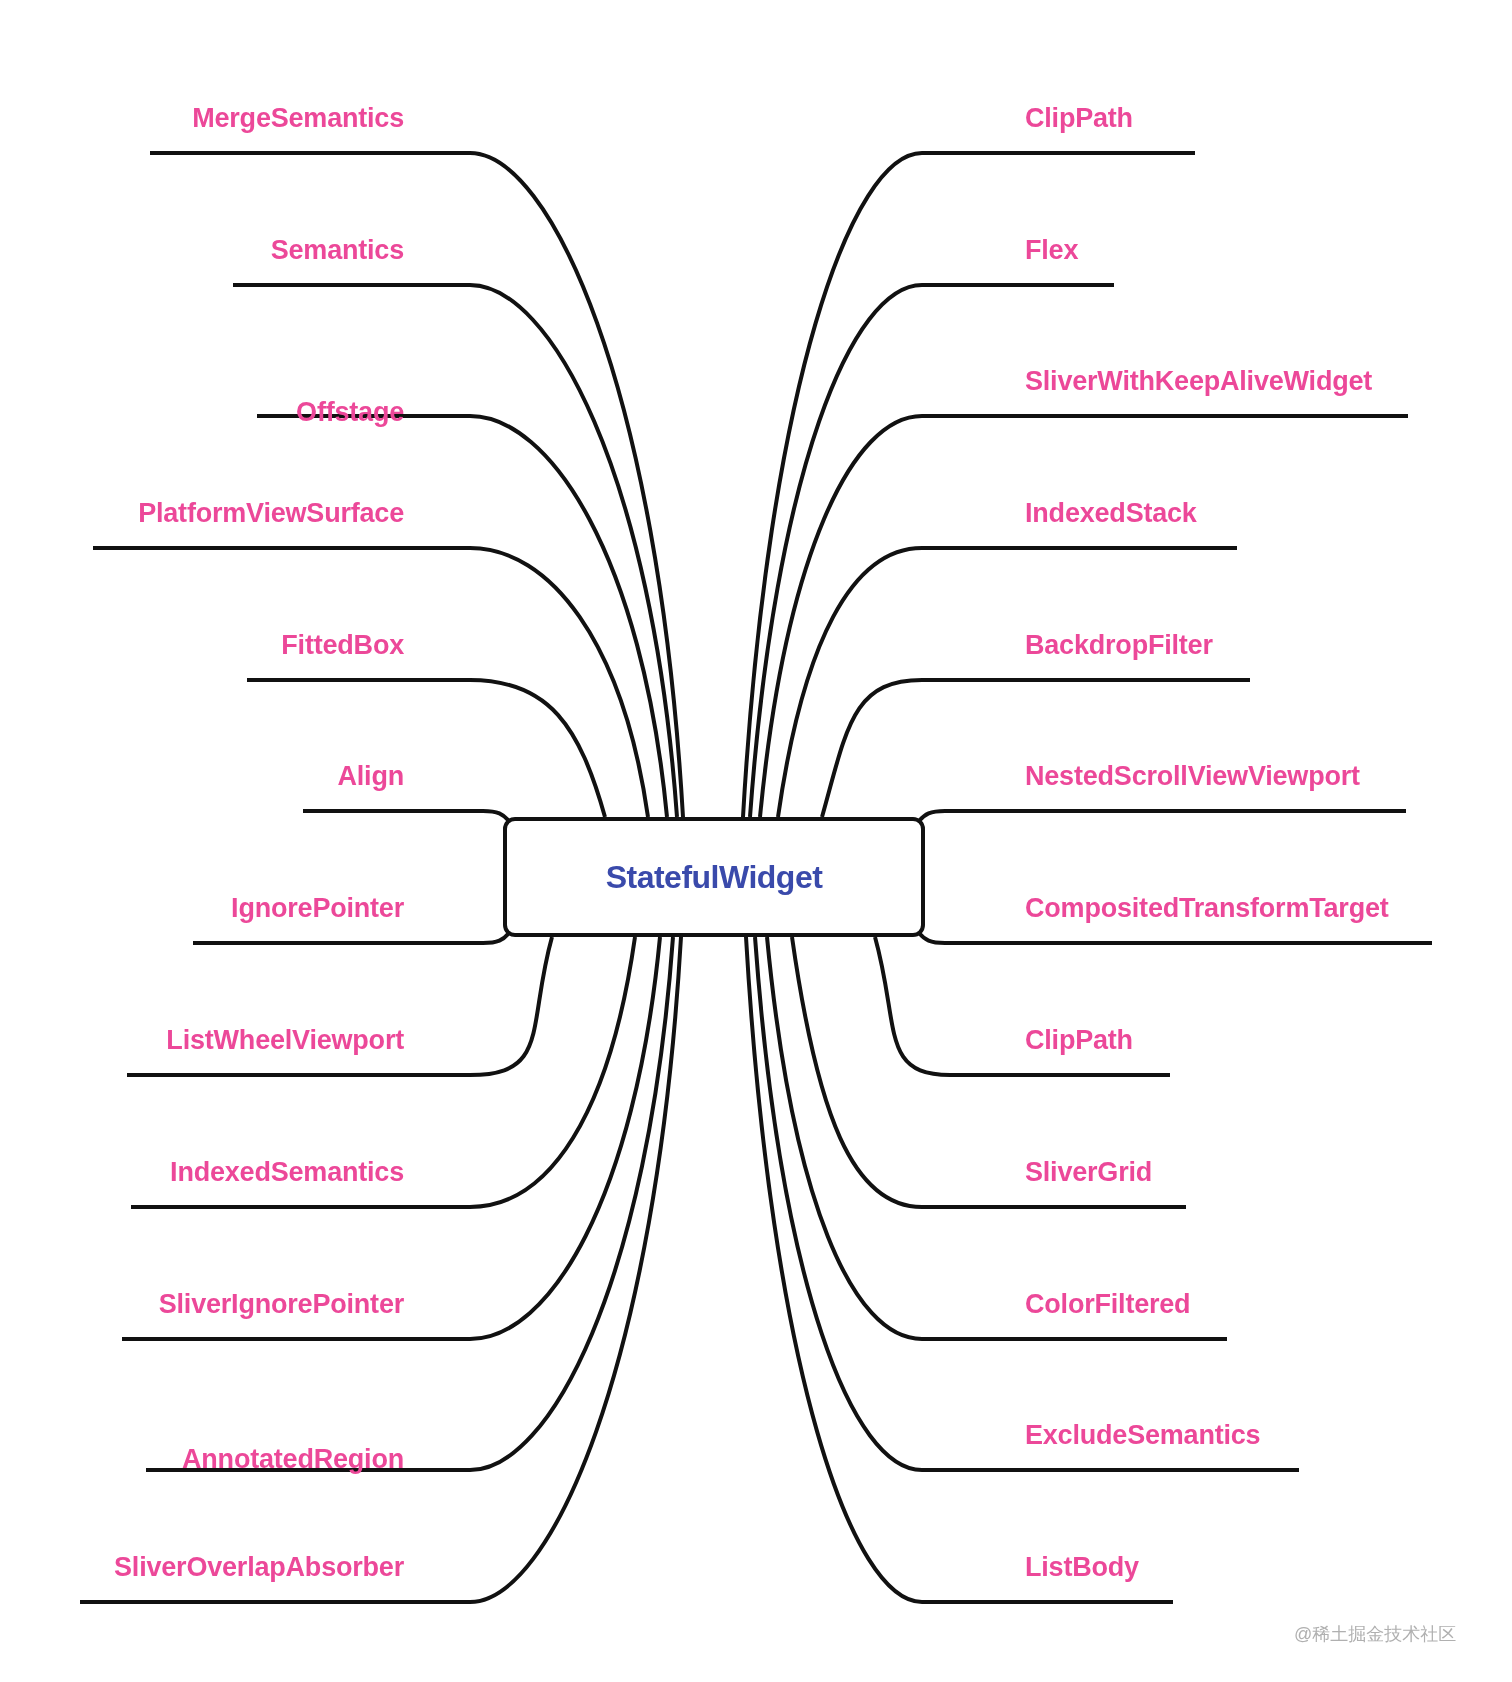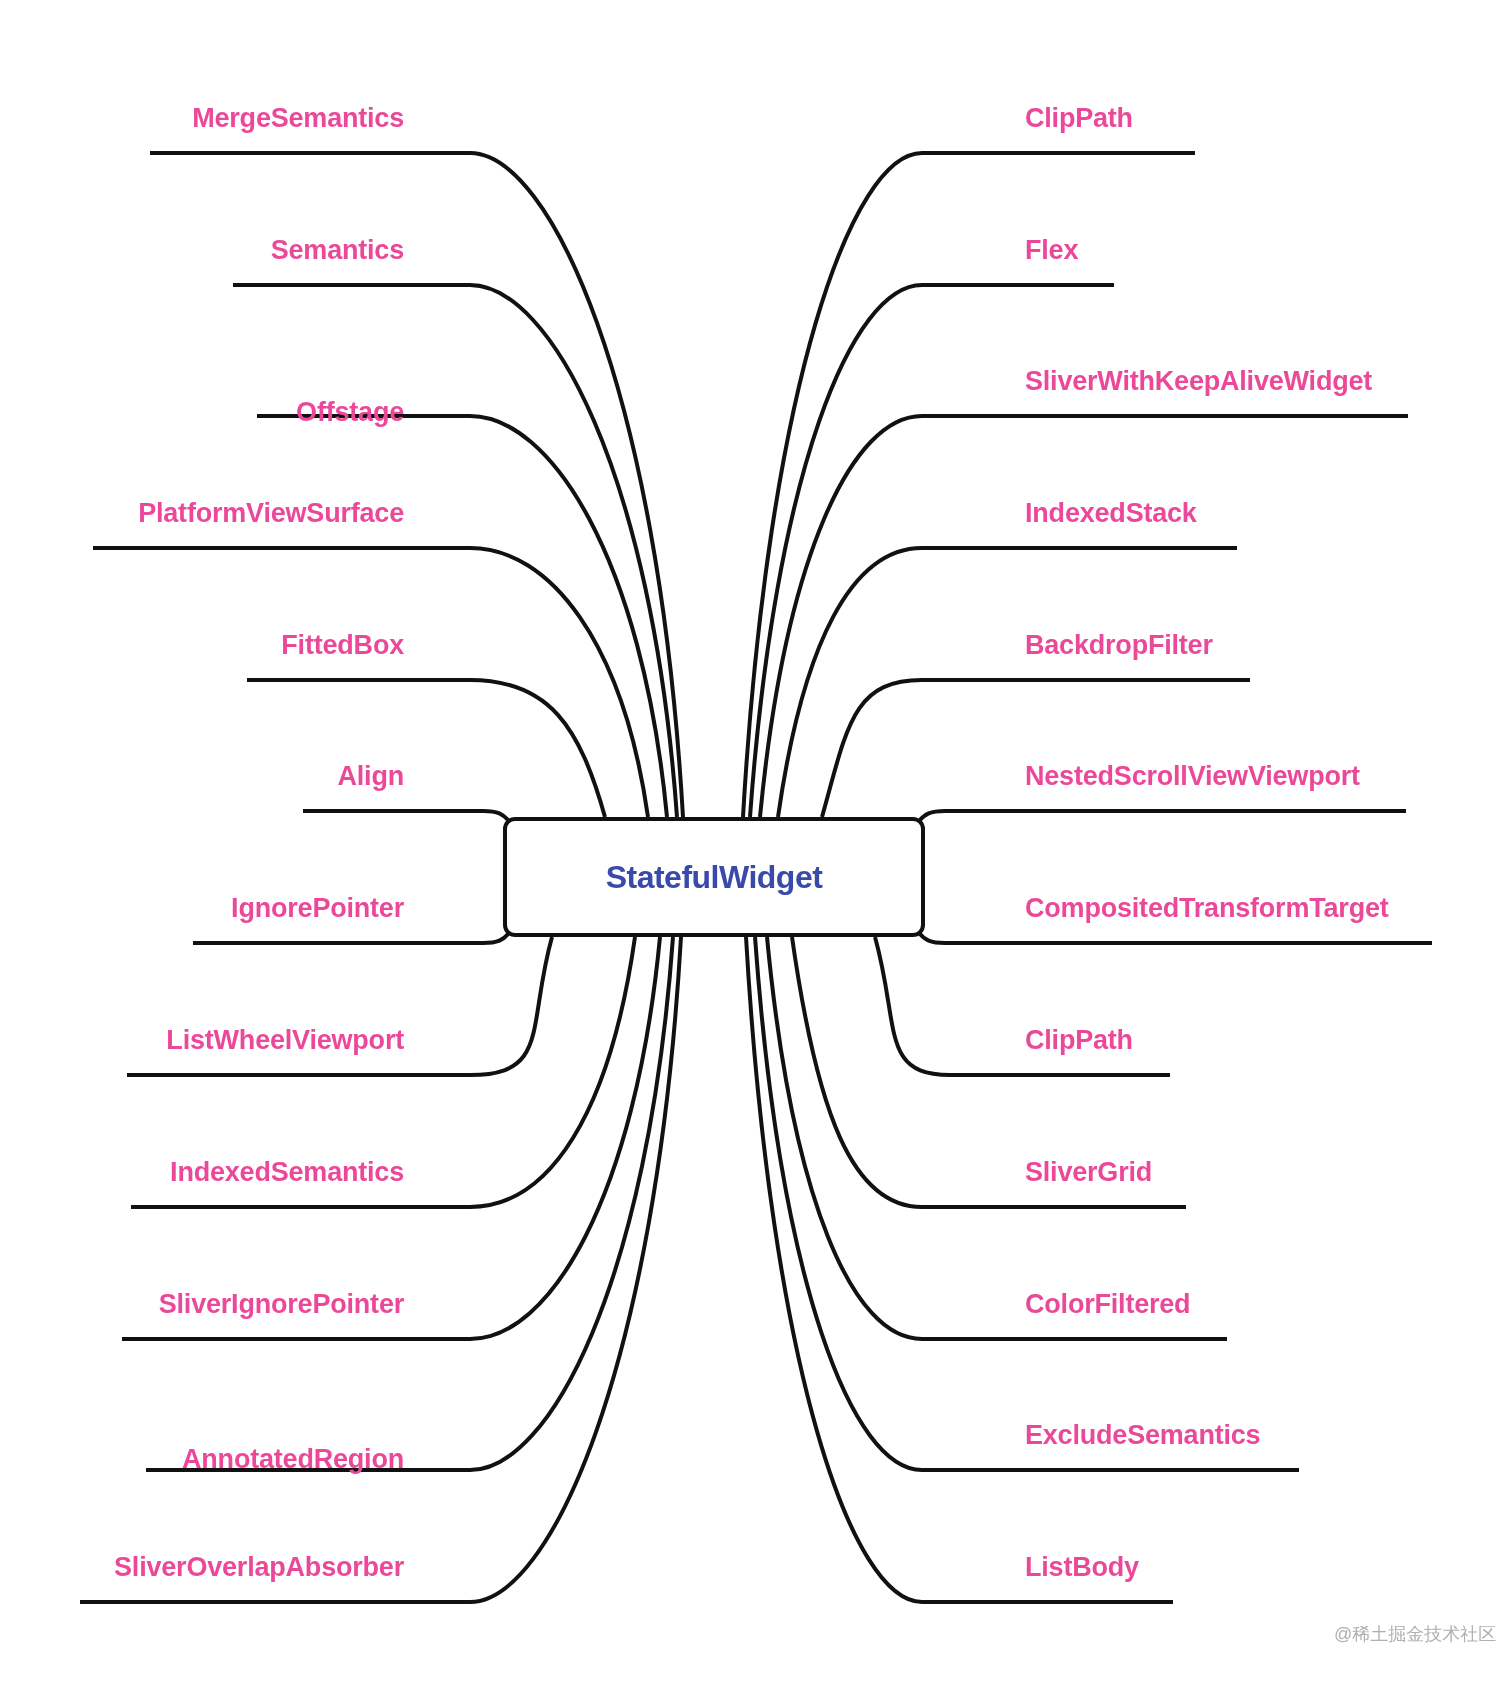--- a/index.html
+++ b/index.html
@@ -3,21 +3,21 @@
 <meta charset="utf-8">
 <style>
   html, body { margin: 0; padding: 0; background: #ffffff; }
   body { width: 1512px; height: 1682px; position: relative; overflow: hidden; font-family: "Liberation Sans", "DejaVu Sans", sans-serif; }
   #diagram { position: absolute; left: 0; top: 0; width: 1512px; height: 1682px; }
   .label { position: absolute; font-weight: bold; font-size: 27px; color: #ec4899; white-space: nowrap; line-height: 30px; letter-spacing: -0.2px; }
   .label.left { text-align: right; }
   .label.right { text-align: left; }
   .center-box { position: absolute; left: 503px; top: 817px; width: 422px; height: 120px; border: 4px solid #111; border-radius: 12px; background: #fff; box-sizing: border-box; display: flex; align-items: center; justify-content: center; }
   .center-title { font-weight: bold; font-size: 32px; color: #3a4aab; letter-spacing: -0.5px; }
-  .watermark { position: absolute; left: 1294px; top: 1622px; font-size: 18px; color: #b0b0b0; white-space: nowrap; margin-left: 40px; }
+  .watermark { position: absolute; left: 1294px; top: 1622px; font-size: 18px; color: #b0b0b0; white-space: nowrap; }
 </style>
 </head>
 <body>
 
 <svg id="diagram" width="1512" height="1682" viewBox="0 0 1512 1682" xmlns="http://www.w3.org/2000/svg">
   <g id="connectors" fill="none" stroke="#111111" stroke-width="4" stroke-linecap="butt">
       <path d="M 150 153 L 470 153 C 550 153, 658 385.4, 683 817"></path>
       <path d="M 233 285 L 470 285 C 550 285, 652 471.2, 677 817"></path>
       <path d="M 257 416 L 470 416 C 550 416, 642 556.35, 667 817"></path>
       <path d="M 93 548 L 470 548 C 550 548, 623 642.15, 648 817"></path>

